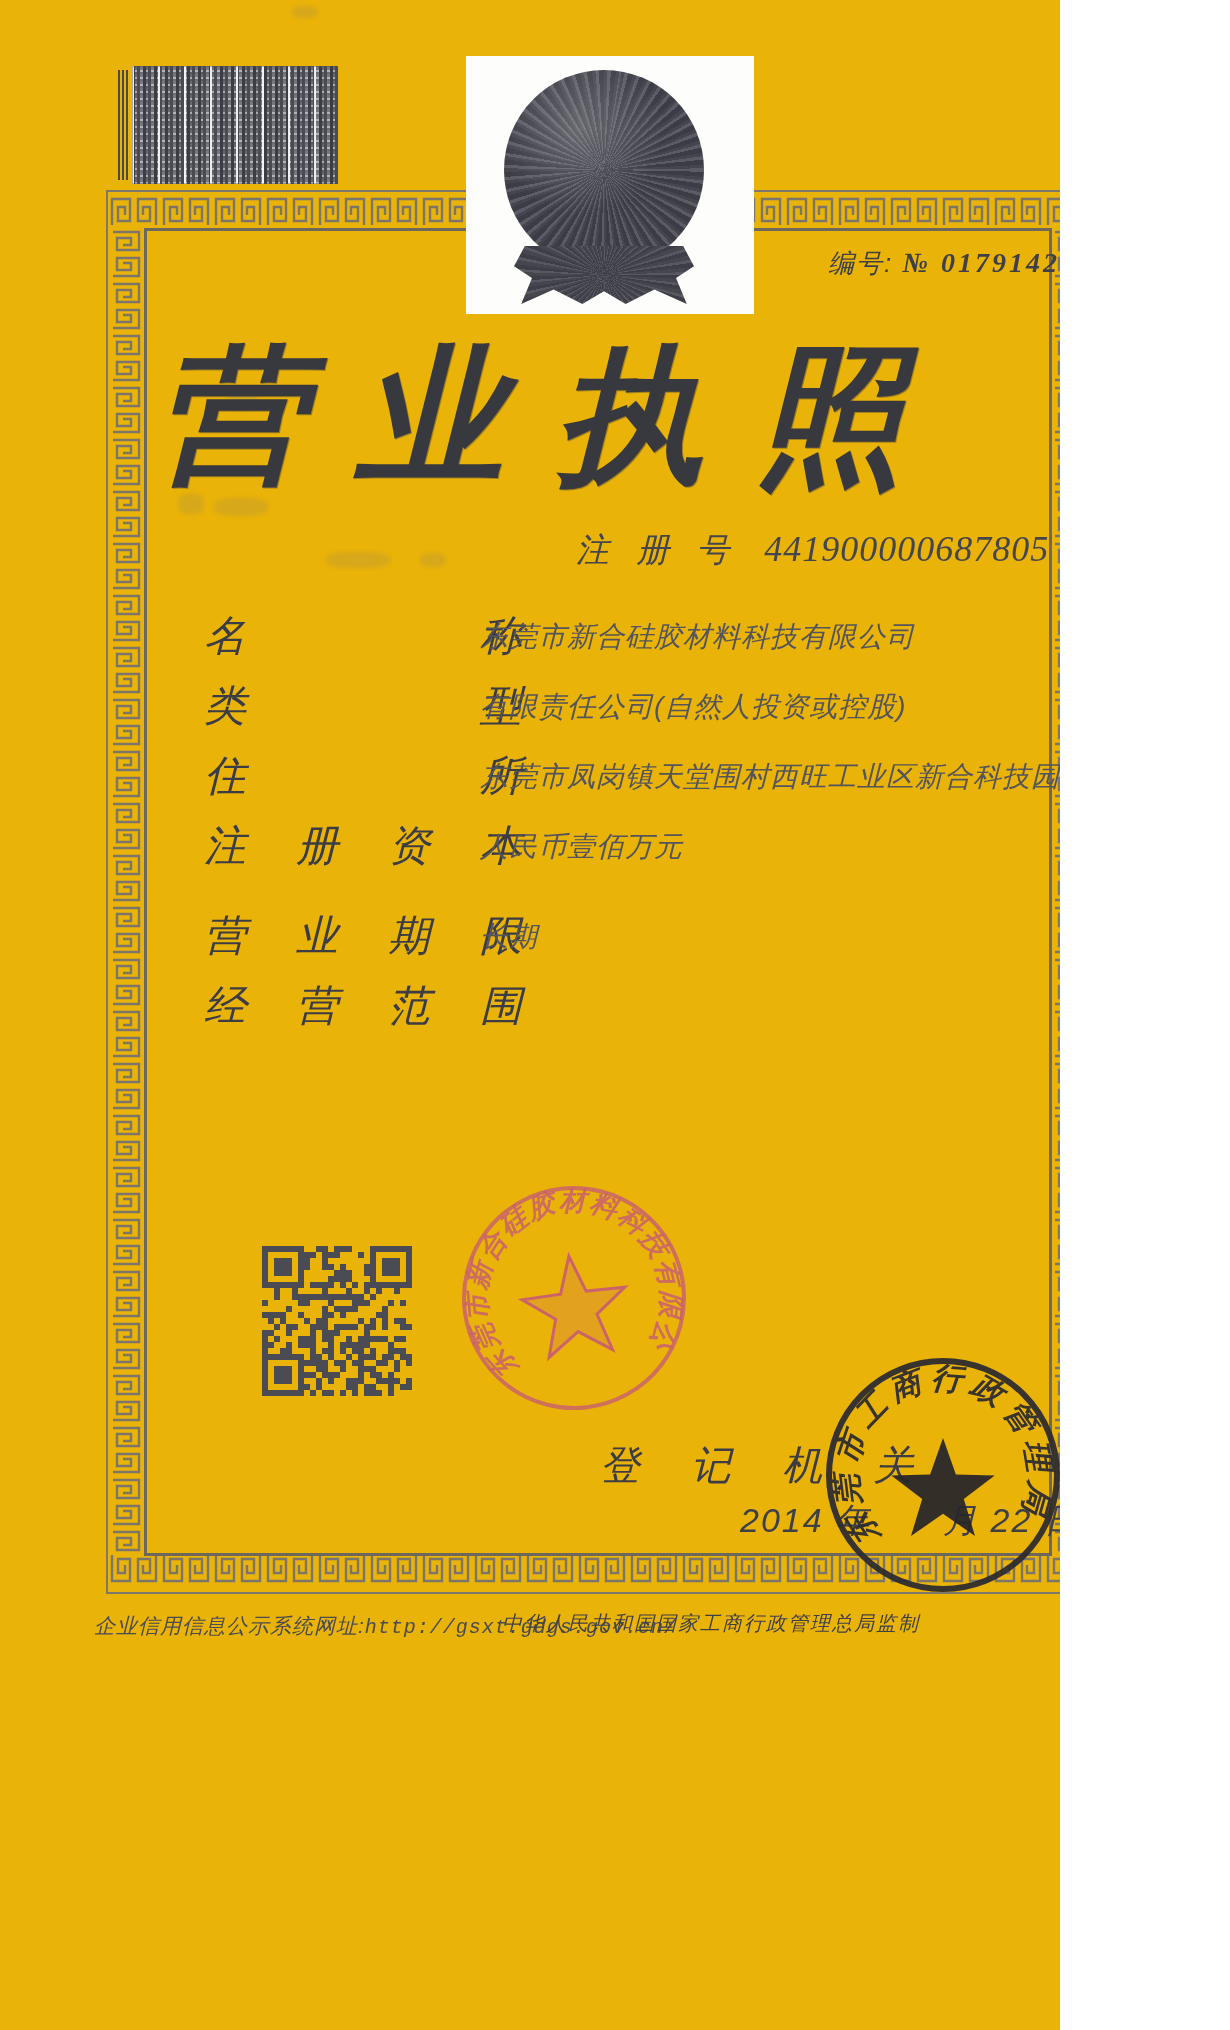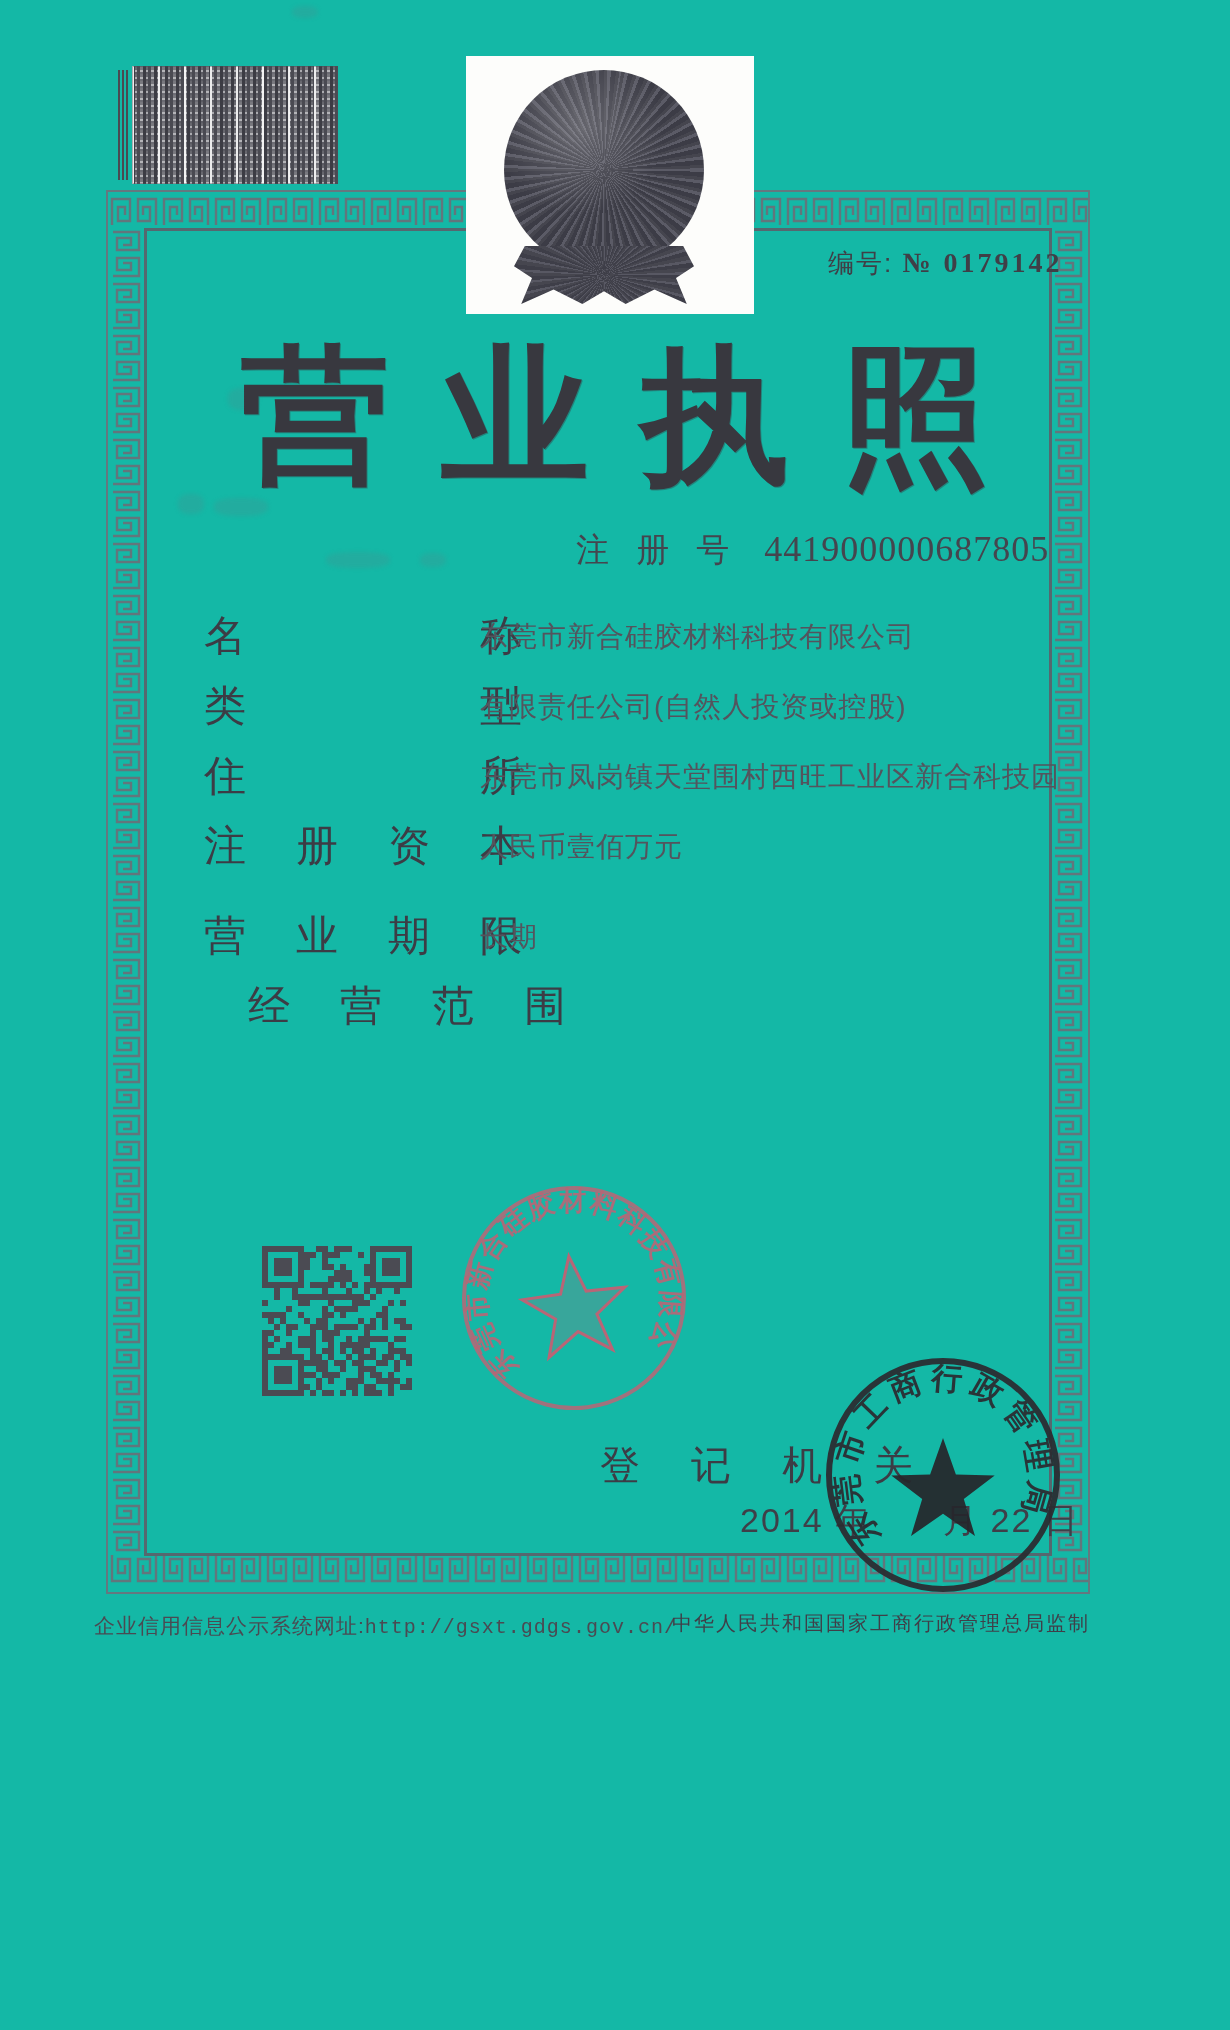--- a/index.html
+++ b/index.html
@@ -1,17 +1,17 @@
 <!DOCTYPE html>
 <html><head>
 <meta charset="utf-8">
 <style>
   html,body{margin:0;padding:0;background:#ffffff;}
-  .page{position:relative;width:1230px;height:2030px;background:#14b8a6;overflow:hidden;
-        font-family:"Liberation Sans",sans-serif;color:#3a3a40;}
+  .page{position:relative;width:1060px;height:2030px;background:#eab308;overflow:hidden;
+        font-family:"Liberation Sans",sans-serif;color:#3a3a40;font-style:italic;}
 
   
   .artifact{position:absolute;background:rgba(110,110,122,.16);filter:blur(2px);border-radius:40%;}
 
   
   .barcode{position:absolute;left:132px;top:66px;width:206px;height:118px;
     background:
       repeating-linear-gradient(90deg,rgba(255,255,255,.9) 0 2px,transparent 2px 26px),
       repeating-linear-gradient(90deg,#3c3c44 0 3px,rgba(255,255,255,.1) 3px 5px,#4a4a52 5px 8px,rgba(255,255,255,.2) 8px 11px),
       repeating-linear-gradient(0deg,rgba(255,255,255,.45) 0 2px,transparent 2px 5px,rgba(60,60,70,.5) 5px 7px),
@@ -871,21 +871,21 @@
       <div class="fvalue">东莞市凤岗镇天堂围村西旺工业区新合科技园</div>
     </div>
     <div class="frow" style="height:70px;">
       <div class="flabel">注册资本</div>
       <div class="fvalue">人民币壹佰万元</div>
     </div>
     <div class="frow" style="height:70px;margin-top:20px;">
       <div class="flabel">营业期限</div>
       <div class="fvalue">长期</div>
     </div>
-    <div class="frow" style="height:130px;margin-left:44px;">
+    <div class="frow" style="height:130px;">
       <div class="flabel">经营范围</div>
     </div>
   </div>
 
   <div class="qr" id="qr">
       <div class="on"></div>
       <div class="on"></div>
       <div class="on"></div>
       <div class="on"></div>
       <div class="on"></div>

